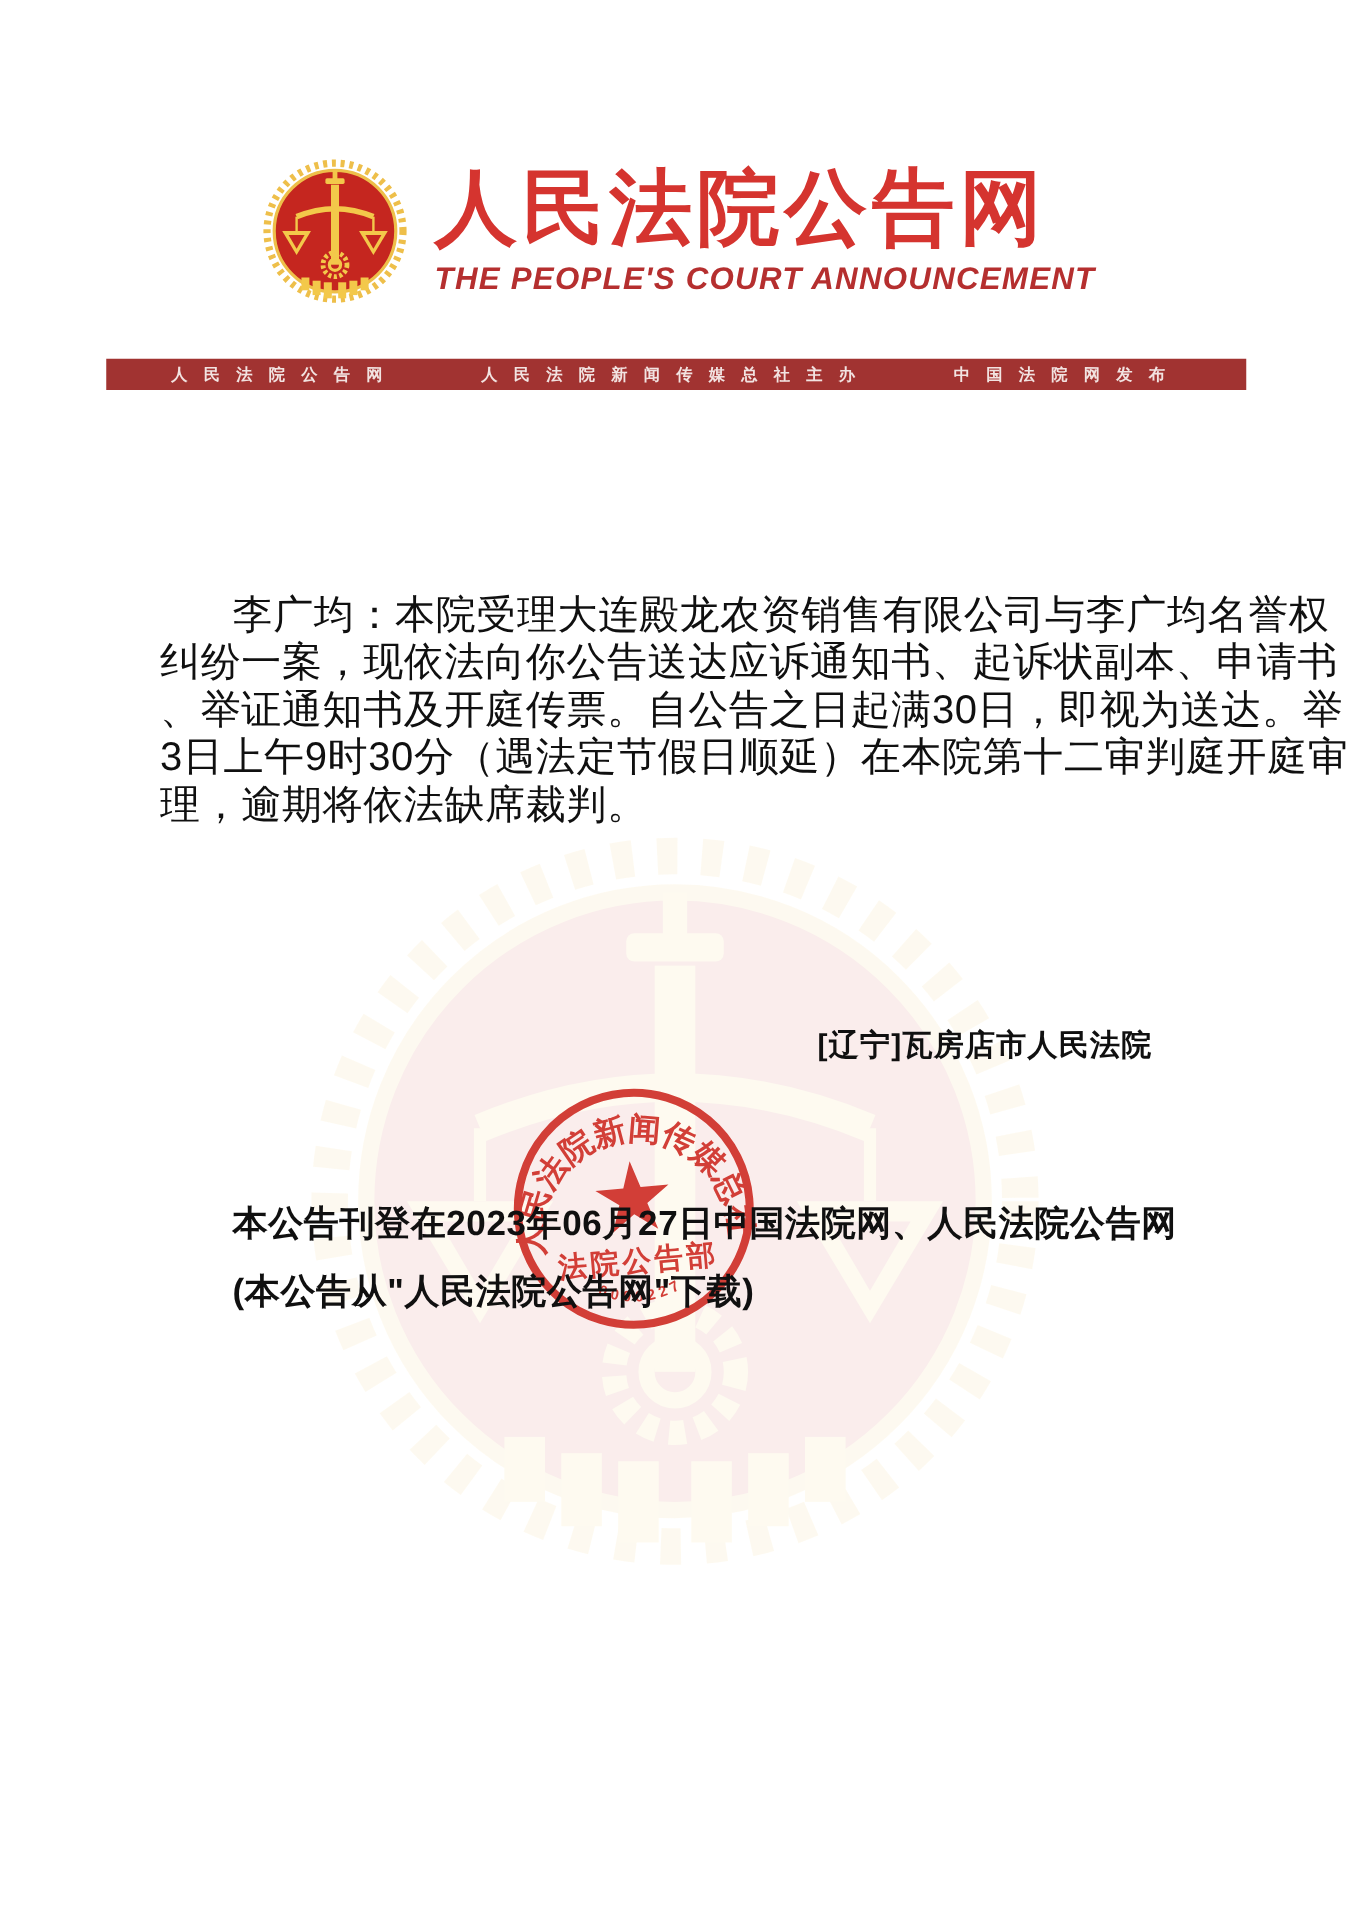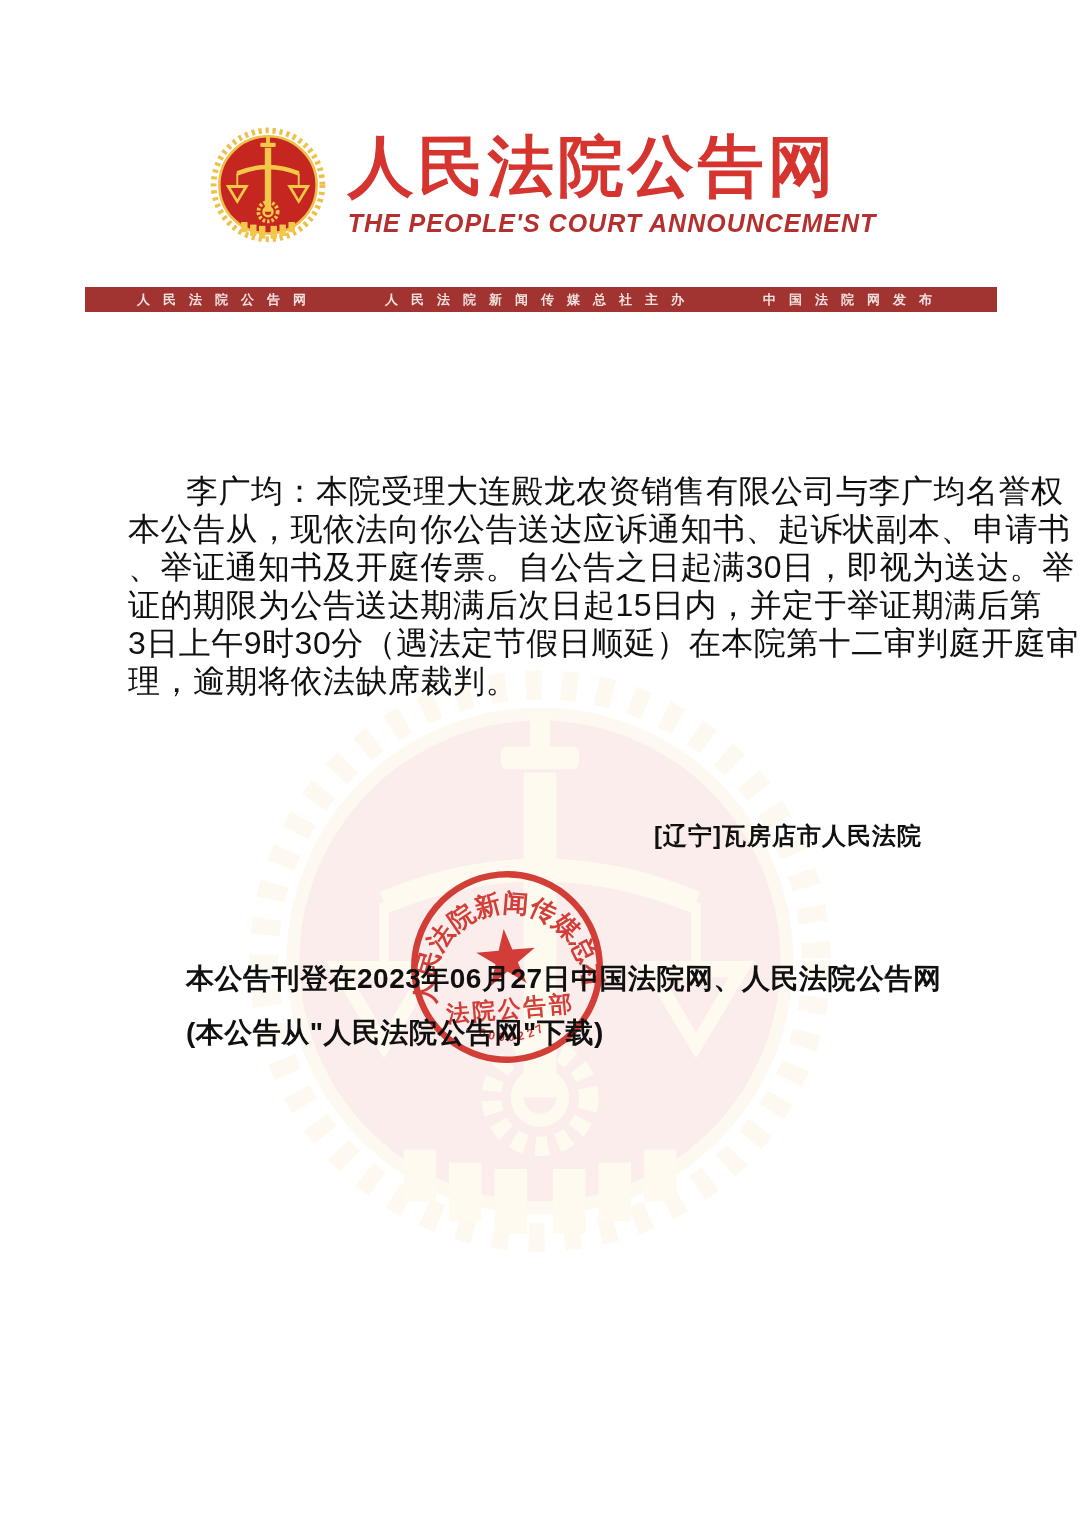--- a/index.html
+++ b/index.html
@@ -93,23 +93,22 @@
 
   <div class="banner">
     <span>人民法院公告网</span>
     <span>人民法院新闻传媒总社主办</span>
     <span>中国法院网发布</span>
   </div>
 
 
   <div class="body-text">
     <div class="line indent">李广均：本院受理大连殿龙农资销售有限公司与李广均名誉权</div>
-    <div class="line">本公告从，现依法向你公告送达应诉通知书、起诉状副本、申请书</div>
+    <div class="line">纠纷一案，现依法向你公告送达应诉通知书、起诉状副本、申请书</div>
     <div class="line">、举证通知书及开庭传票。自公告之日起满30日，即视为送达。举</div>
-    <div class="line">证的期限为公告送达期满后次日起15日内，并定于举证期满后第</div>
     <div class="line">3日上午9时30分（遇法定节假日顺延）在本院第十二审判庭开庭审</div>
     <div class="line">理，逾期将依法缺席裁判。</div>
   </div>
 
   <div class="court-name">[辽宁]瓦房店市人民法院</div>
 
   <div class="seal">
     <svg viewBox="0 0 220 220" width="202" height="202">
       <defs>
         <path id="arcTop" d="M 28,132 A 82,82 0 1 1 192,132"></path>

